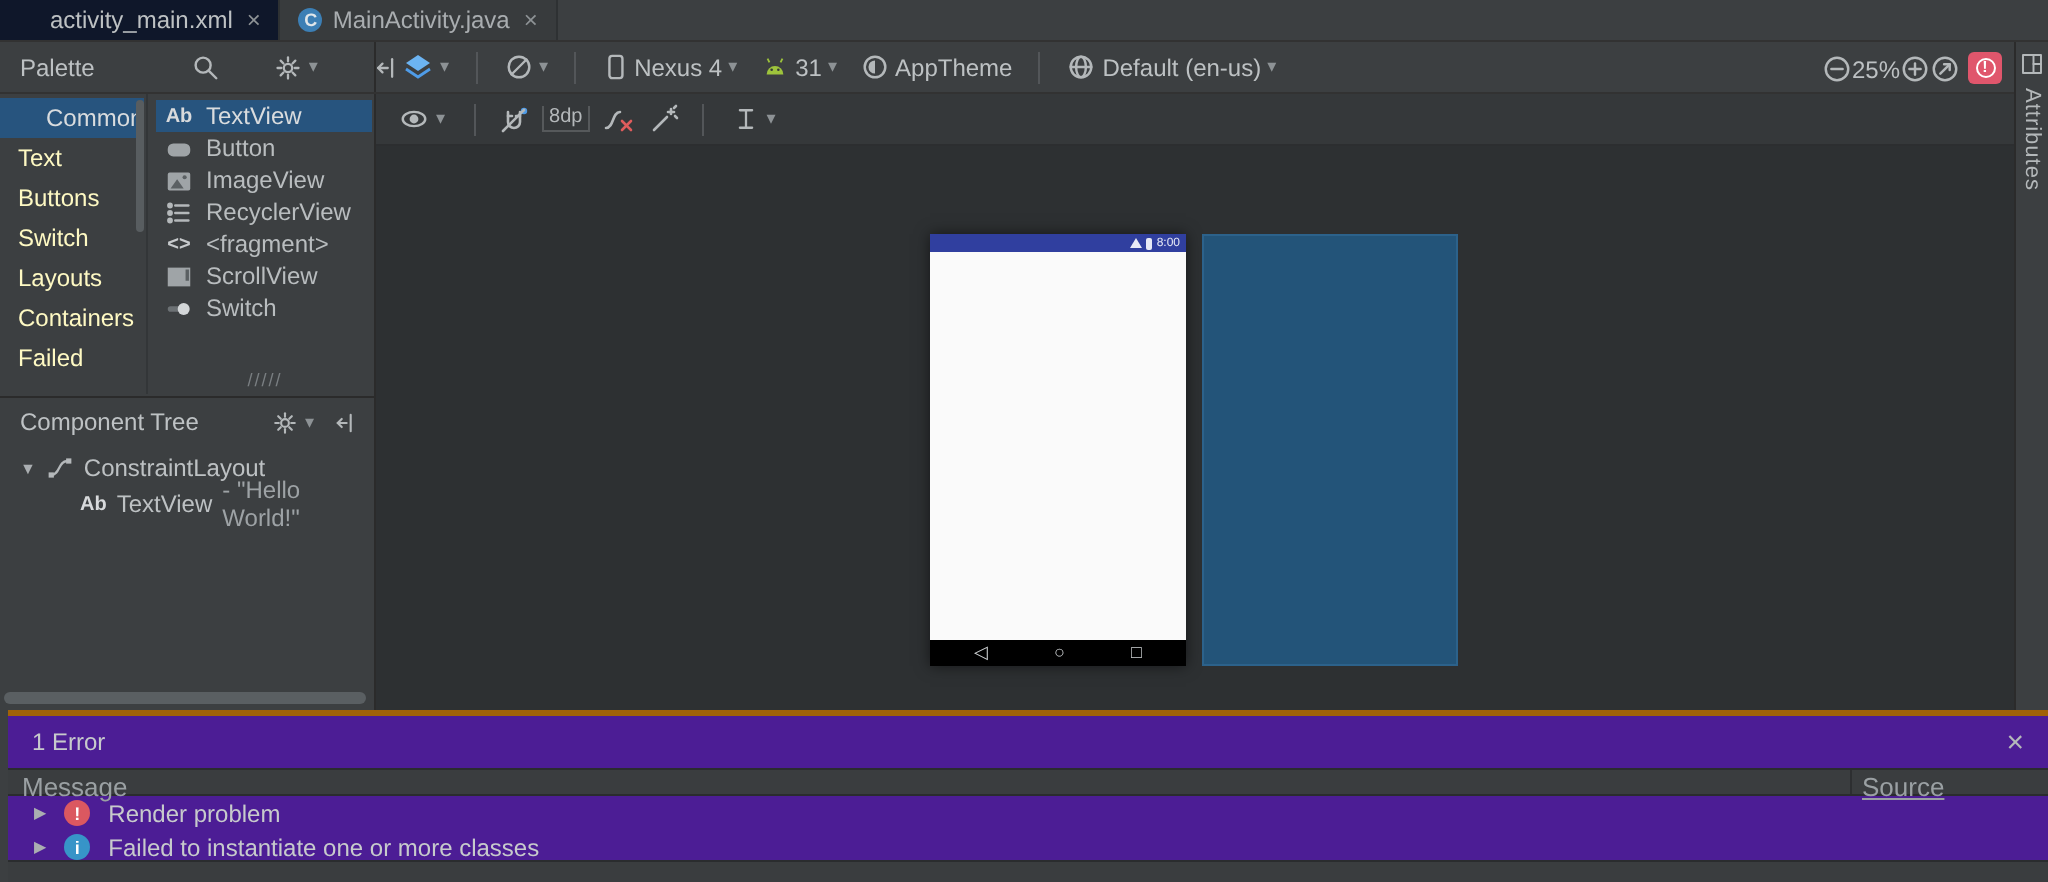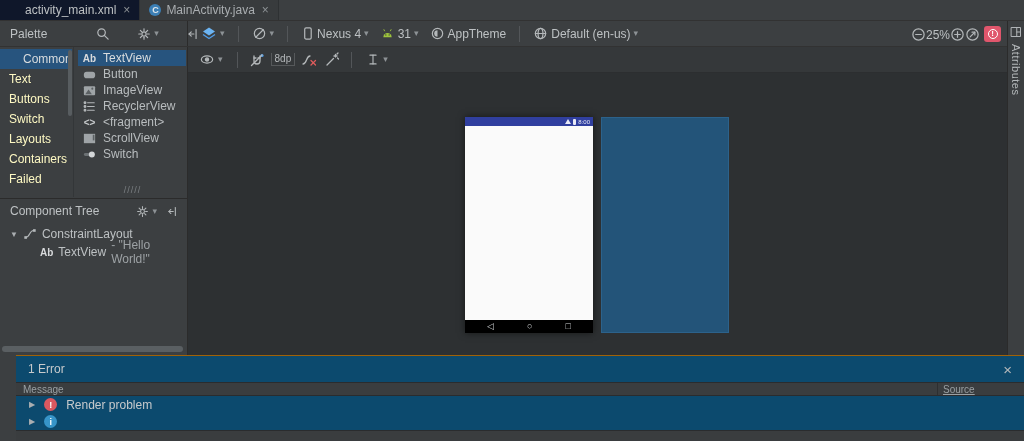--- a/index.html
+++ b/index.html
@@ -96,26 +96,26 @@
           border-bottom:5px solid #e8eaf6; }
   .batt { width:3px; height:6px; background:#e8eaf6; border-radius:1px; }
   .stime { color:#e8eaf6; font-size:6px; line-height:1; }
   .screen { flex:1; background:#fafafa; }
   .navbar { height:13px; background:#000; display:flex; align-items:center;
             justify-content:space-between; padding:0 22px; color:#cfd2d4; font-size:9px; line-height:1; }
   .blueprint { position:absolute; left:413px; top:44px; width:128px; height:216px;
                background:#235479; border:1px solid #2c628b; }
 
   
-  .error-panel { position:absolute; left:16px; right:0; bottom:0; height:86px;
-                 background:#0c4a6e; border-top:1px solid #a16207; }
+  .error-panel { position:absolute; left:4px; right:0; bottom:0; height:86px;
+                 background:#4c1d95; border-top:3px solid #a16207; }
   .ep-header { height:26px; display:flex; align-items:center; padding:0 12px; color:#c7cacc; }
   .ep-header .close { margin-left:auto; color:#b4b8ba; font-size:15px; }
   .ep-cols { position:relative; height:14px; background:#3a3d3f; border-top:1px solid #2a2c2e;
-             border-bottom:1px solid #2a2c2e; font-size:10px; color:#9aa0a3; }
+             border-bottom:1px solid #2a2c2e; font-size:13px; color:#9aa0a3; }
   .ep-cols .c1 { position:absolute; left:7px; top:1px; }
   .ep-cols .c2 { position:absolute; left:927px; top:1px;text-decoration:underline; }
   .ep-cols .cdiv { position:absolute; left:921px; top:0; bottom:0; width:1px; background:#2d2f31; }
   .ep-row { height:17px; display:flex; align-items:center; gap:9px; padding-left:13px; color:#c7cacc; }
   .sev { width:13px; height:13px; border-radius:50%; color:#fff; font-size:9px; font-weight:bold;
          display:flex; align-items:center; justify-content:center; flex:0 0 13px; }
   .sev.error { background:#db5860; }
   .sev.info  { background:#3794c8; }
   .ep-footer { position:absolute; left:0; right:0; bottom:0; height:11px;
                background:#3a3d3f; border-top:1px solid #2a2c2e; }
@@ -453,17 +453,18 @@
       <span class="c2">Source</span>
     </div>
     <div class="ep-row">
       <span class="arrow">▶</span>
       <span class="sev error">!</span>
       <span>Render problem</span>
     </div>
     <div class="ep-row">
       <span class="arrow">▶</span>
       <span class="sev info">i</span>
+      <span>Failed to instantiate one or more classes</span>
     </div>
     <div class="ep-footer"></div>
   </div>
 
 </div>
 
 </body></html>

